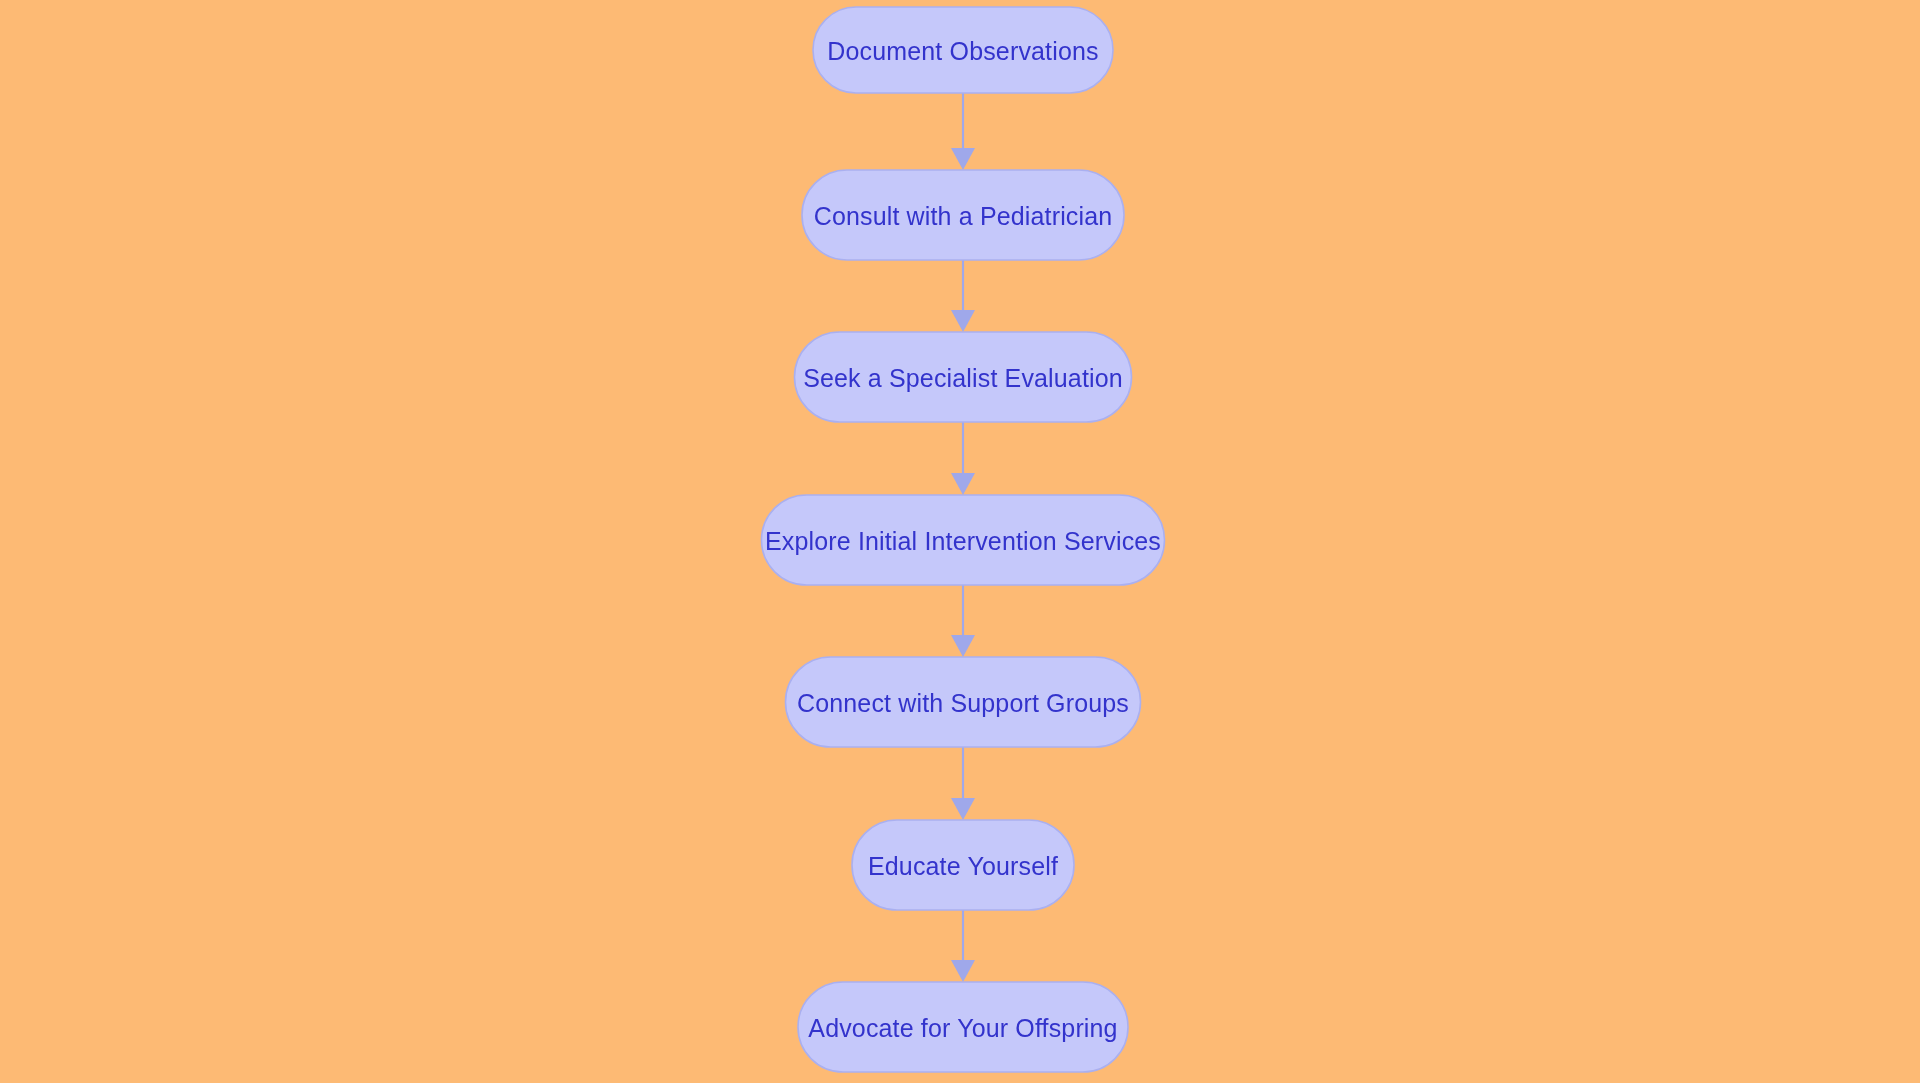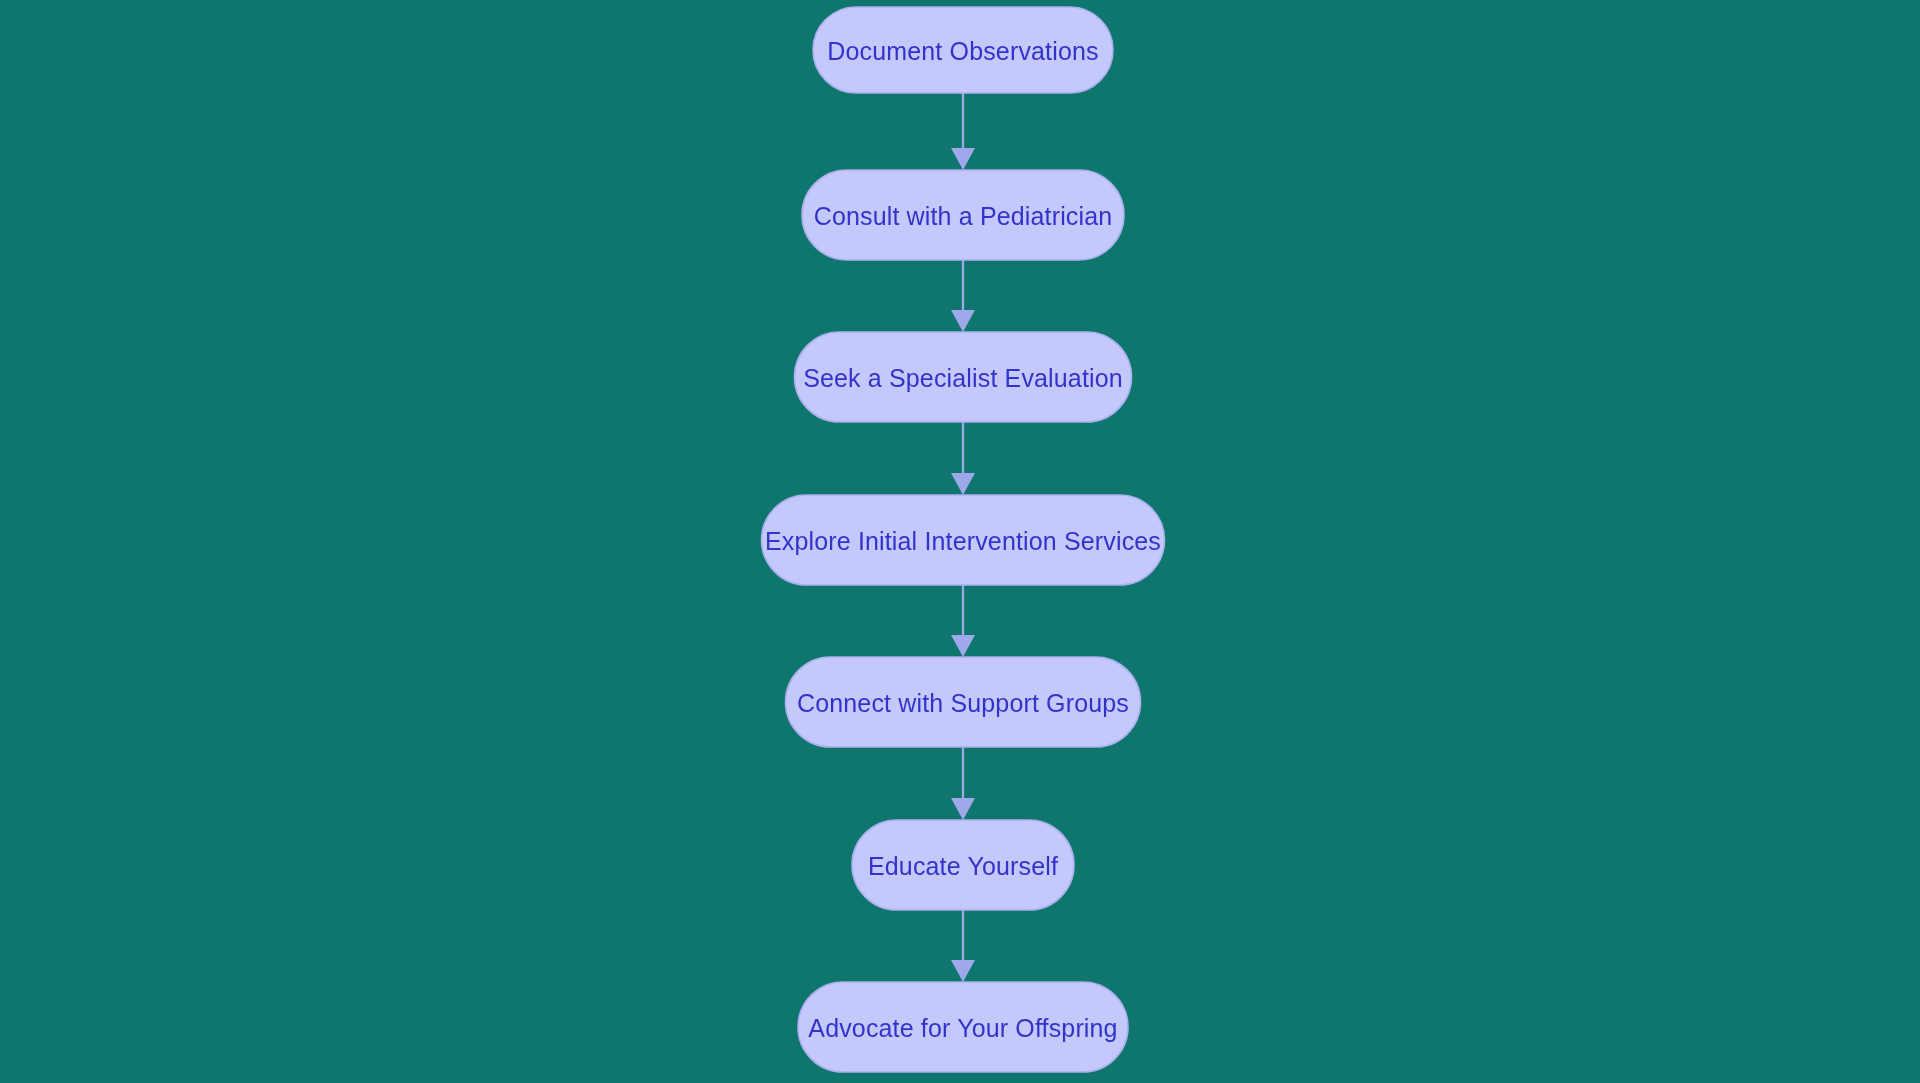--- a/index.html
+++ b/index.html
@@ -11,21 +11,21 @@
   body {
     width: 1920px;
     height: 1083px;
     overflow: hidden;
     font-family: "Liberation Sans", "DejaVu Sans", sans-serif;
   }
   #flow-canvas {
     position: relative;
     width: 1920px;
     height: 1083px;
-    background: #0f766e;
+    background: #fdba74;
   }
   #flow-svg {
     position: absolute;
     left: 0;
     top: 0;
     width: 1920px;
     height: 1083px;
     display: block;
   }
   .node-shape {

